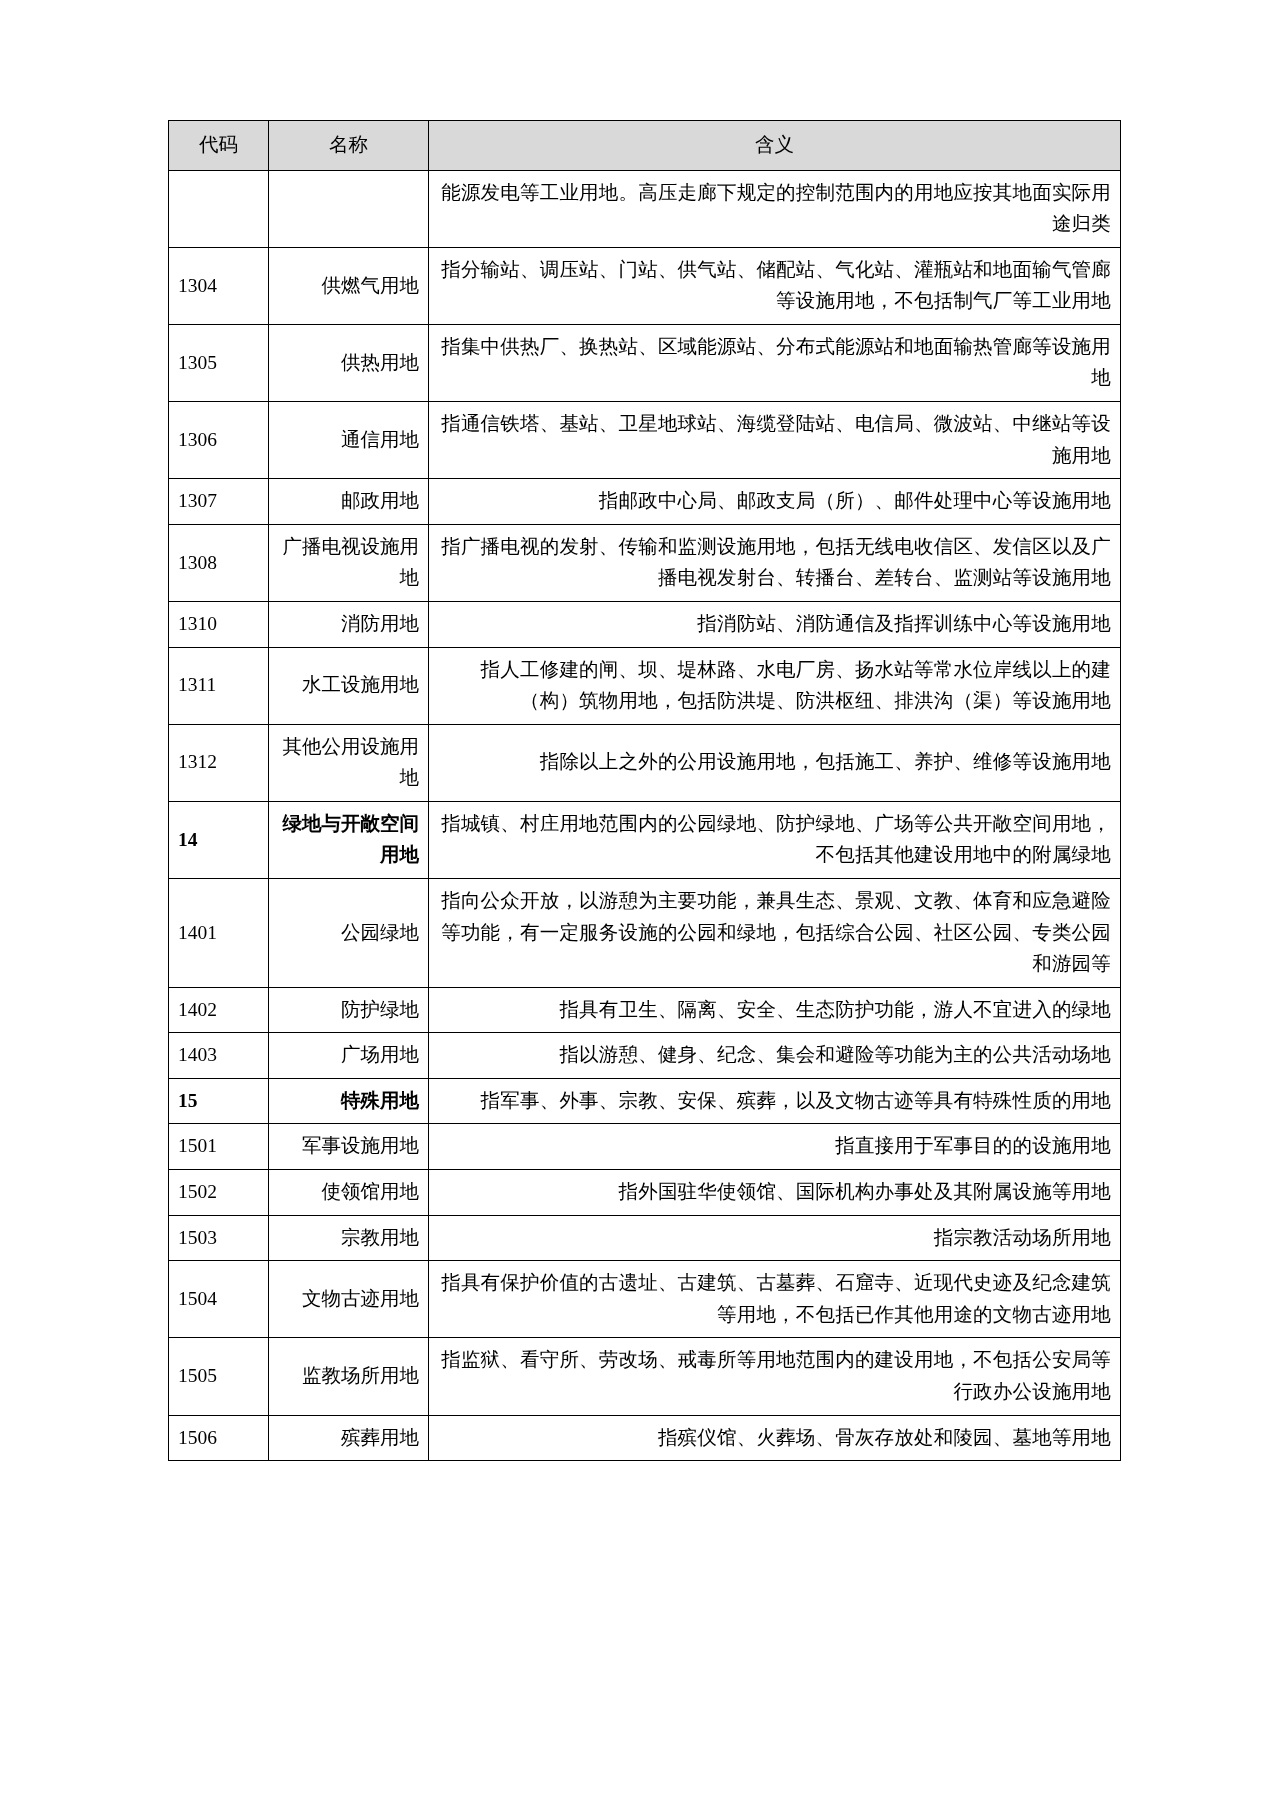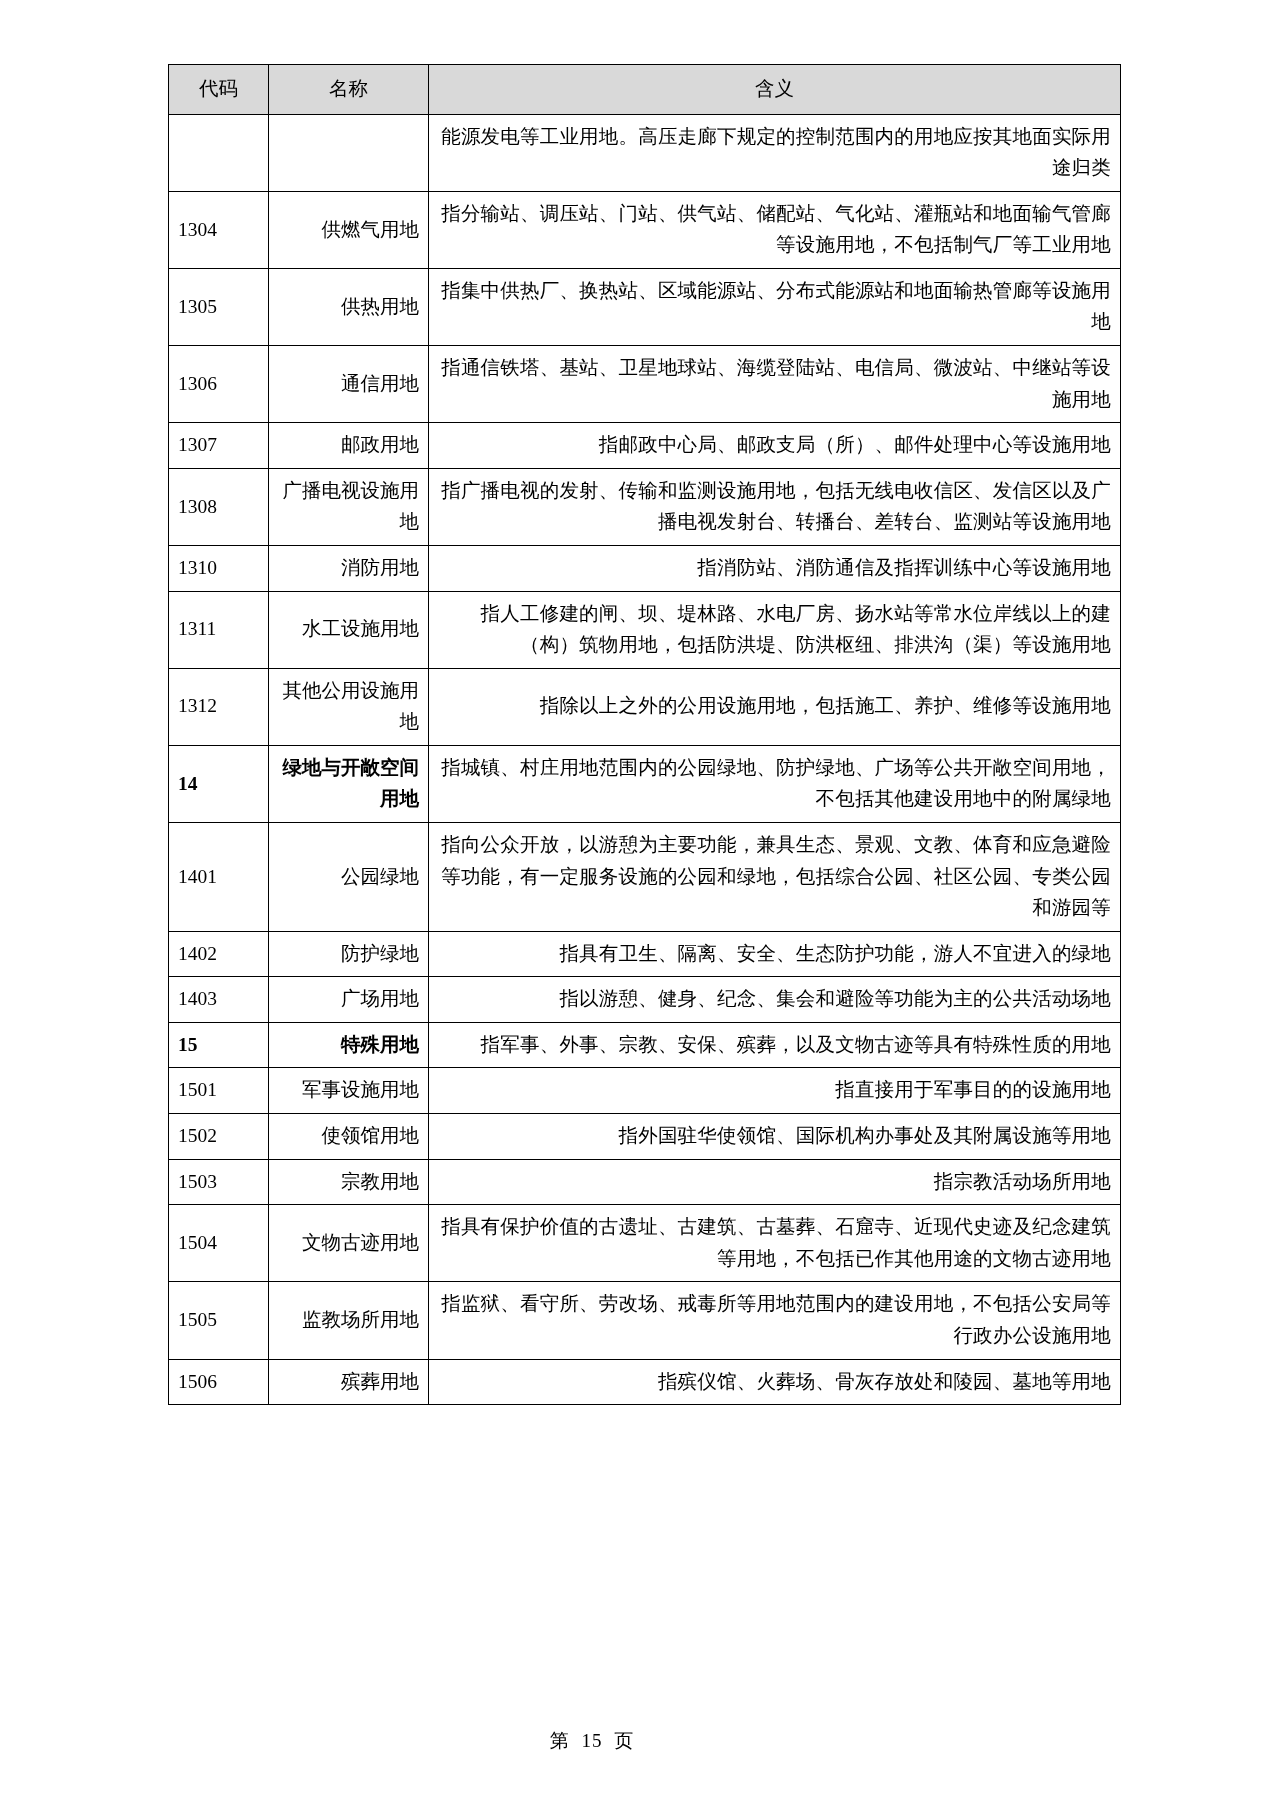--- a/index.html
+++ b/index.html
@@ -11,21 +11,21 @@
     width: 1280px;
     min-height: 1810px;
     font-family: "Liberation Serif", "DejaVu Serif", serif;
     color: #000000;
     position: relative;
   }
   .page {
     width: 1184px;
     min-height: 1810px;
     box-sizing: border-box;
-    padding: 64px 160px 0 168px;
+    padding: 120px 160px 0 168px;
     position: relative;
   }
   table.landuse {
     border-collapse: collapse;
     width: 952px;
     table-layout: fixed;
     font-size: 19.5px;
     line-height: 1.62;
   }
   table.landuse th,
@@ -189,19 +189,14 @@
           <td class="meaning">指监狱、看守所、劳改场、戒毒所等用地范围内的建设用地，不包括公安局等行政办公设施用地</td>
         </tr>
         <tr>
           <td class="code">1506</td>
           <td class="name">殡葬用地</td>
           <td class="meaning">指殡仪馆、火葬场、骨灰存放处和陵园、墓地等用地</td>
         </tr>
       </tbody>
   </table>
 
-  <div class="footer">
-    <span>第</span>
-    <span class="pnum">15</span>
-    <span>页</span>
-  </div>
 
 </div>
 
 </body></html>

